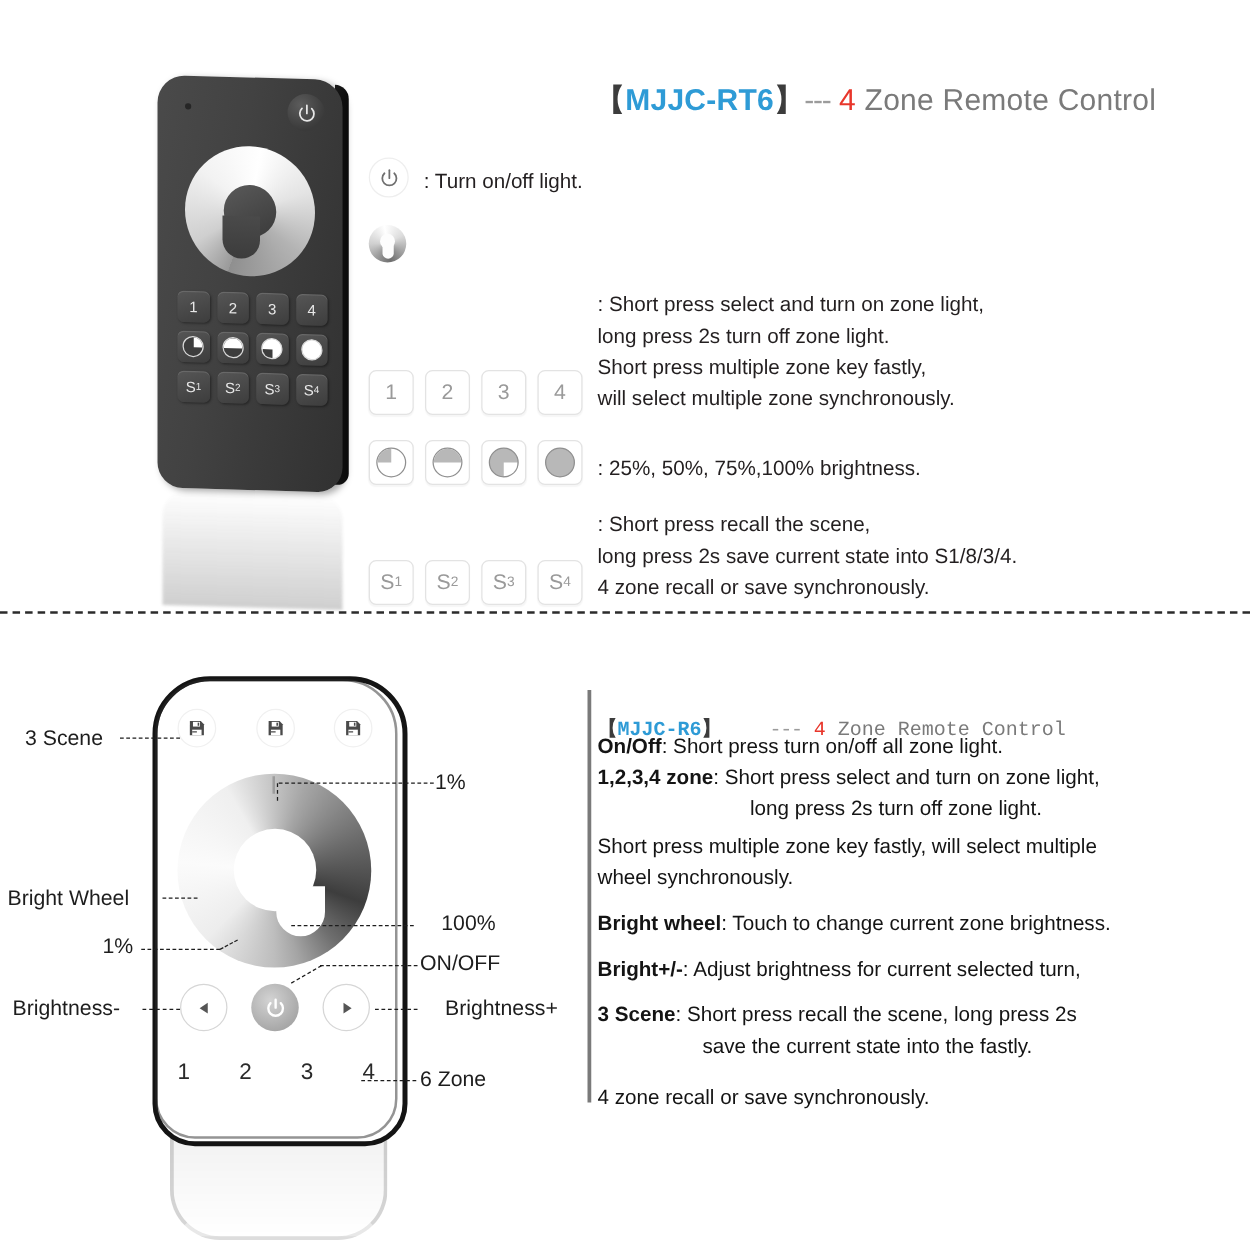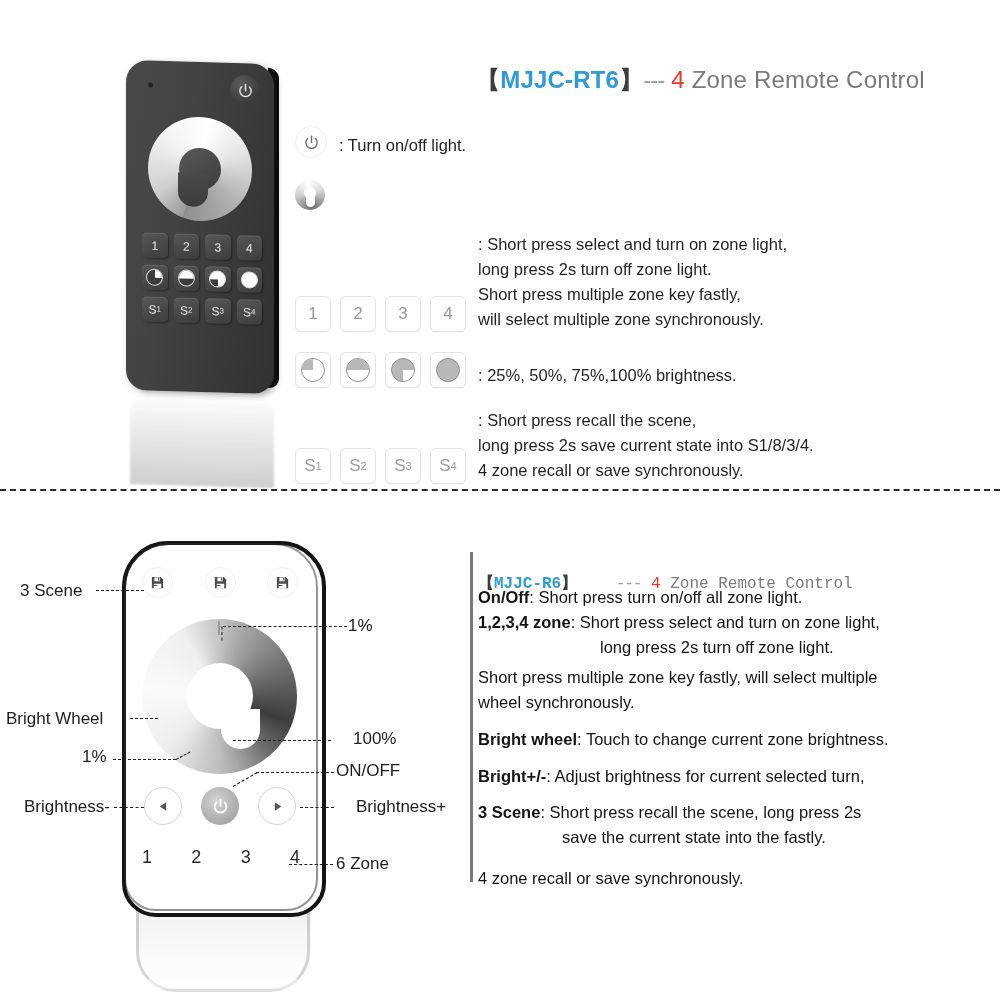--- a/index.html
+++ b/index.html
@@ -436,21 +436,21 @@
     <div class="leader" style="left:233px;top:251px;width:98px;"></div>
 
     <div class="lbl" style="left:82px;top:258px;">1%</div>
     <div class="leader" style="left:113px;top:270px;width:63px;"></div>
     <div class="leader-d" style="left:176px;top:270px;width:16px;transform:rotate(-28deg);"></div>
 
     <div class="lbl" style="left:336px;top:272px;">ON/OFF</div>
     <div class="leader" style="left:256px;top:283px;width:78px;"></div>
     <div class="leader-d" style="left:233px;top:297px;width:28px;transform:rotate(-30deg);"></div>
 
-    <div class="lbl" style="left:24px;top:308px;">Brightness-</div>
+    <div class="lbl" style="left:10px;top:308px;">Brightness-</div>
     <div class="leader" style="left:114px;top:318px;width:30px;"></div>
 
     <div class="lbl" style="left:356px;top:308px;">Brightness+</div>
     <div class="leader" style="left:300px;top:318px;width:34px;"></div>
 
     <div class="lbl" style="left:336px;top:365px;">6 Zone</div>
     <div class="leader" style="left:289px;top:375px;width:44px;"></div>
 
   </div>
 

